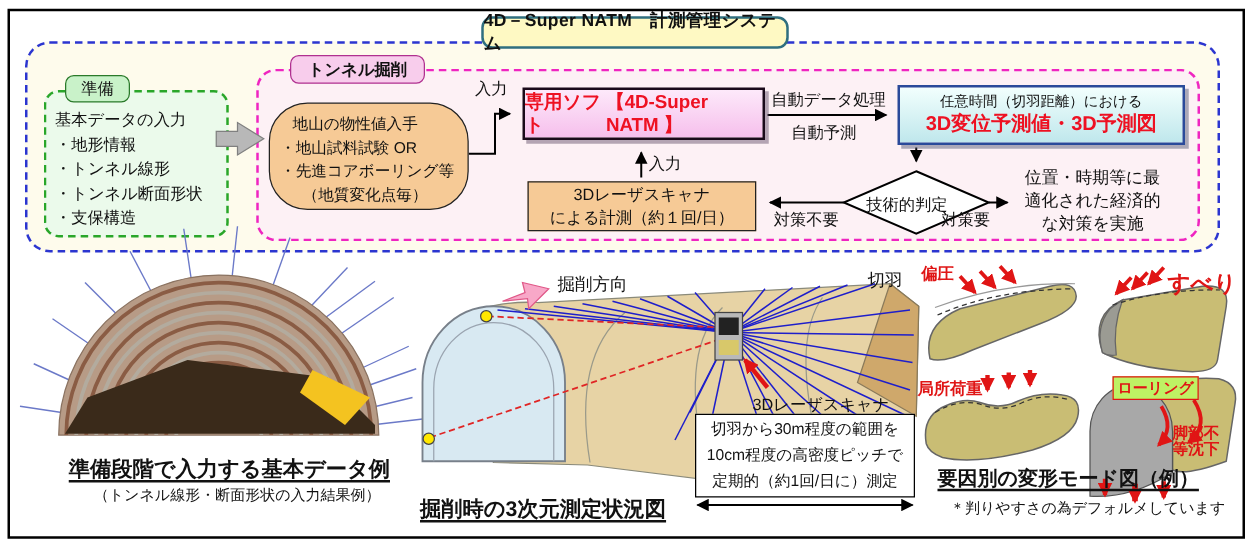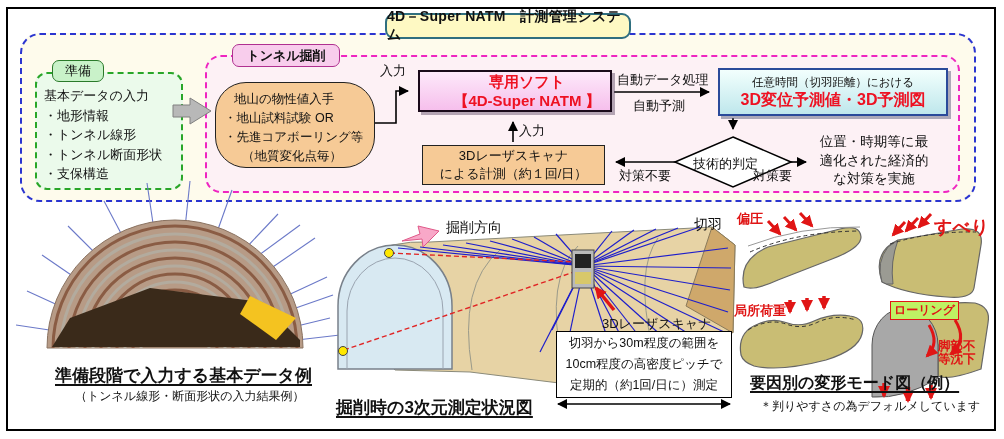--- a/index.html
+++ b/index.html
@@ -17,22 +17,22 @@
             display:flex;align-items:center;justify-content:center;font-size:14px;font-weight:bold;letter-spacing:.3px;z-index:4;}
   .tab{z-index:4;display:flex;align-items:center;justify-content:center;font-size:13px;border-radius:7px;}
   .tab-prep{left:52px;top:60px;width:52px;height:22px;background:#c9f2c9;border:1.5px solid #2a7a2a;}
   .tab-exc{left:232px;top:44px;width:108px;height:23px;background:#f8cdec;border:1.5px solid #b03090;font-weight:bold;}
   .prep-content{left:44px;top:86px;width:136px;z-index:4;font-size:13px;line-height:19.5px;}
   .obox{background:#f6ca96;border:1.5px solid #222;z-index:3;}
   .obox1{left:215px;top:82px;width:160px;height:86px;font-size:12.5px;line-height:19px;padding:7px 4px 0 8px;border-radius:31px;}
   .obox1 .l1{margin-left:10px;}
   .obox1 .l4{margin-left:18px;}
   .swbox{left:418px;top:70px;width:194px;height:42px;background:linear-gradient(#fde9fa,#f6bfec);border:2px solid #1a0a1a;
-         box-shadow:3px 3px 0 rgba(90,70,100,.45);z-index:3;display:flex;flex-direction:column;align-items:center;justify-content:center;
-         color:#ee1122;font-weight:bold;font-size:15px;line-height:19px;padding-left:24px;}
+         box-shadow:3px 3px 0 rgba(90,70,100,.45);z-index:3;display:flex;flex-direction:row;align-items:center;justify-content:center;
+         color:#ee1122;font-weight:bold;font-size:15px;line-height:19px;}
   .cybox{left:718px;top:68px;width:230px;height:48px;background:linear-gradient(#f2fffd,#bfe7ec);border:2px solid #2a4a9a;
          box-shadow:3px 3px 0 rgba(70,80,110,.45);z-index:3;display:flex;flex-direction:column;align-items:center;justify-content:center;text-align:right;}
   .cybox .l1{font-size:11.5px;line-height:15px;}
   .cybox .l2{font-size:16px;font-weight:bold;color:#ee1122;line-height:20px;}
   .scbox{left:422px;top:145px;width:183px;height:40px;font-size:13px;line-height:18px;display:flex;flex-direction:column;
          align-items:center;justify-content:center;}
   .lbl{position:absolute;white-space:nowrap;z-index:4;font-size:13px;}
   .result{left:800px;top:133px;width:148px;text-align:center;font-size:13.5px;line-height:18.5px;z-index:4;}
   .dec-label{left:693px;top:155px;width:80px;font-size:13px;z-index:4;}
   

